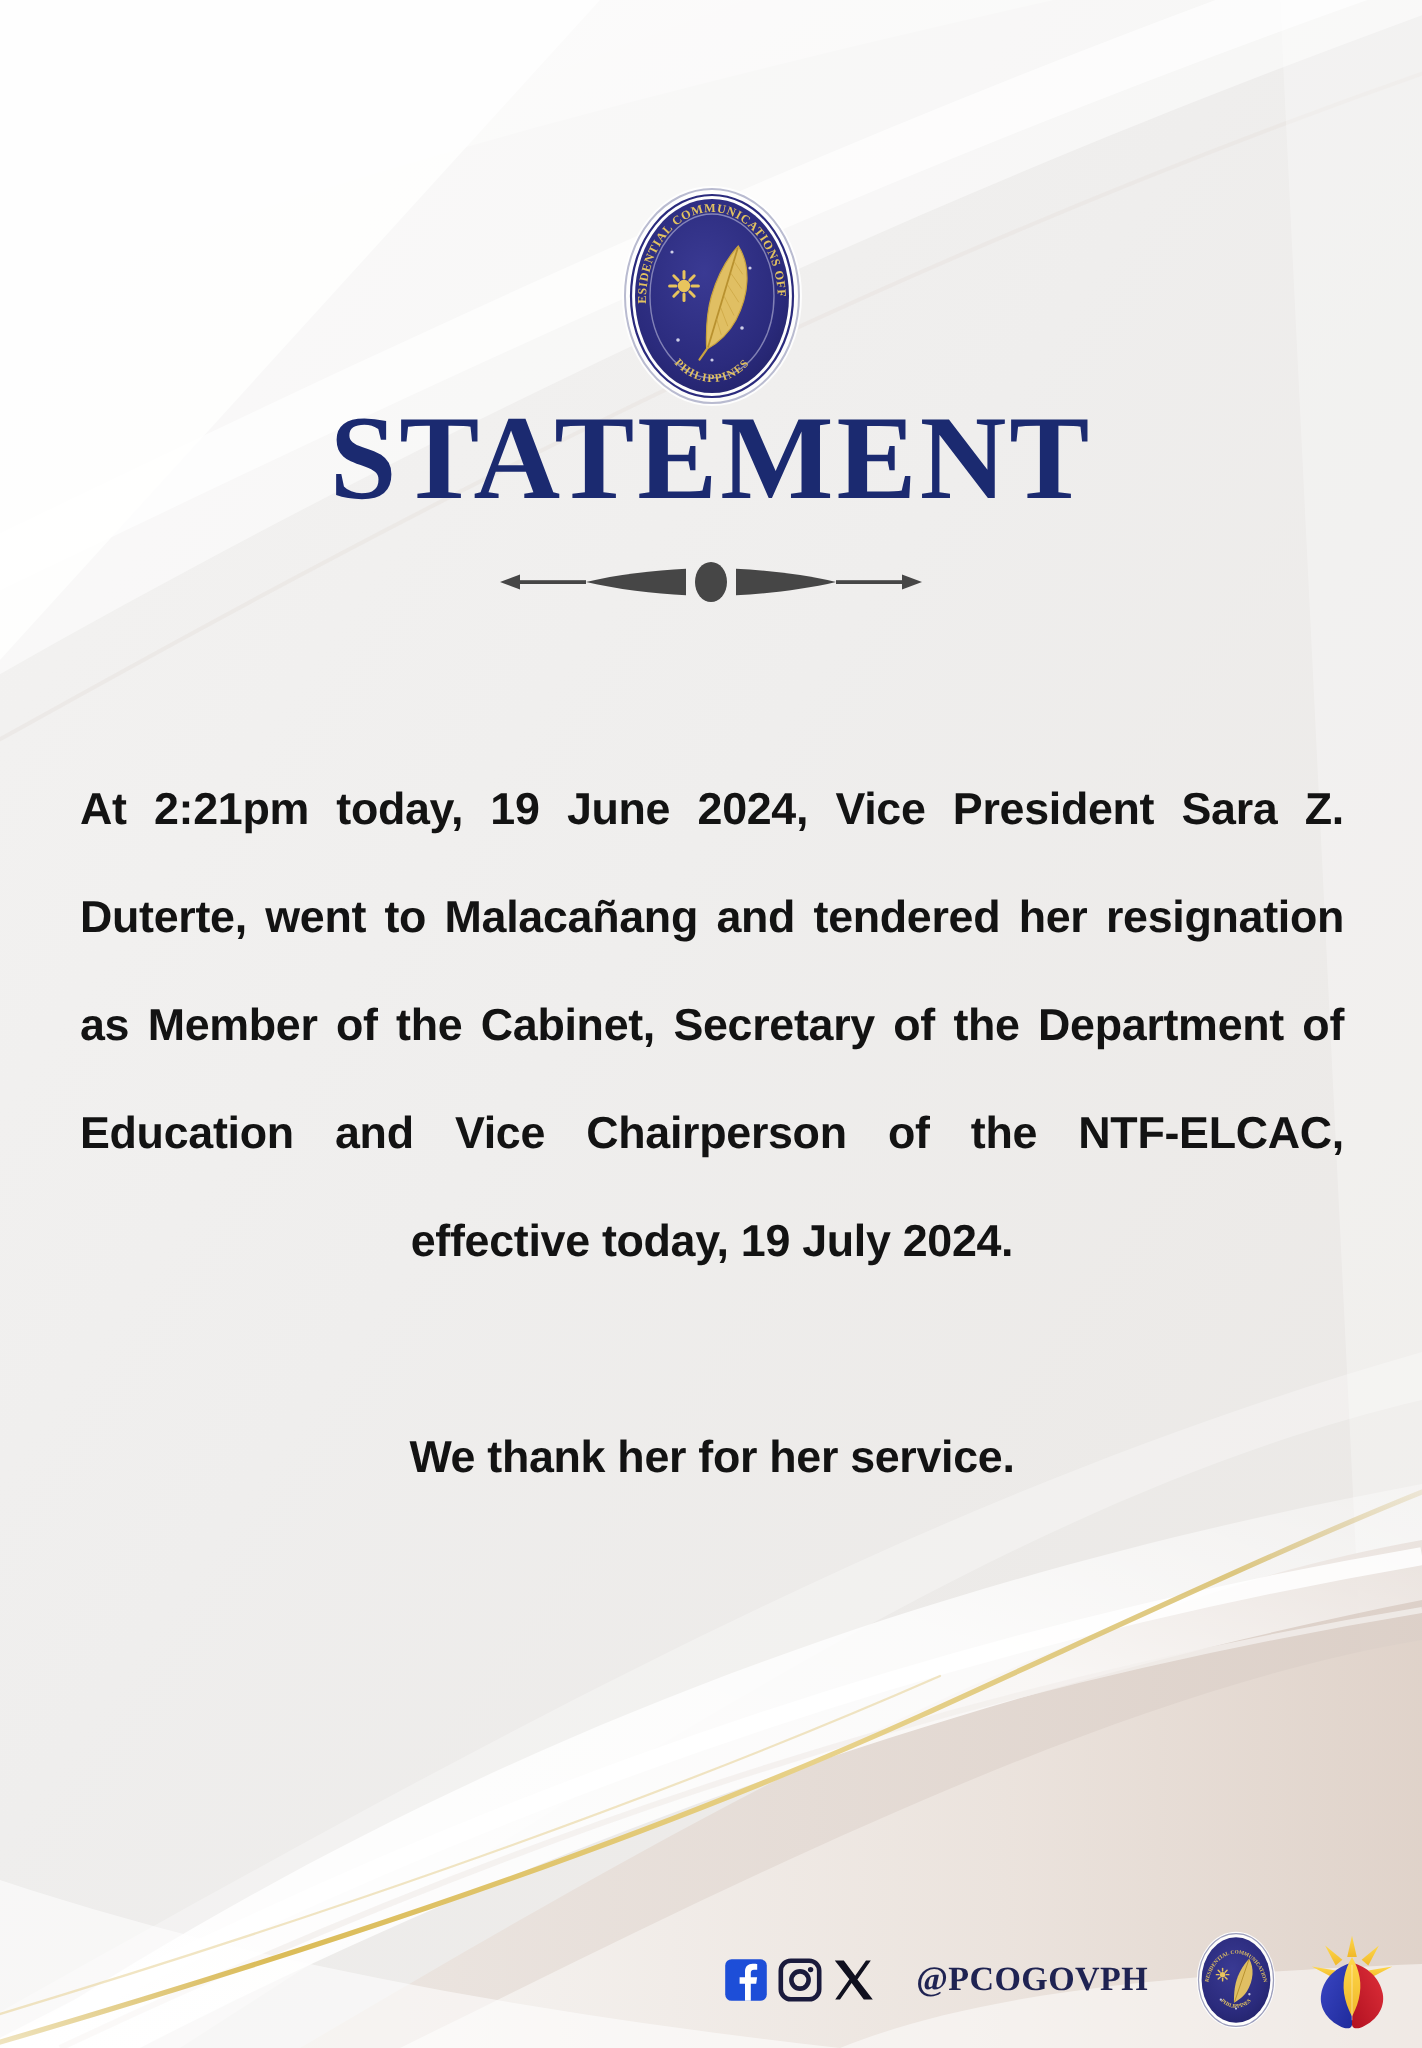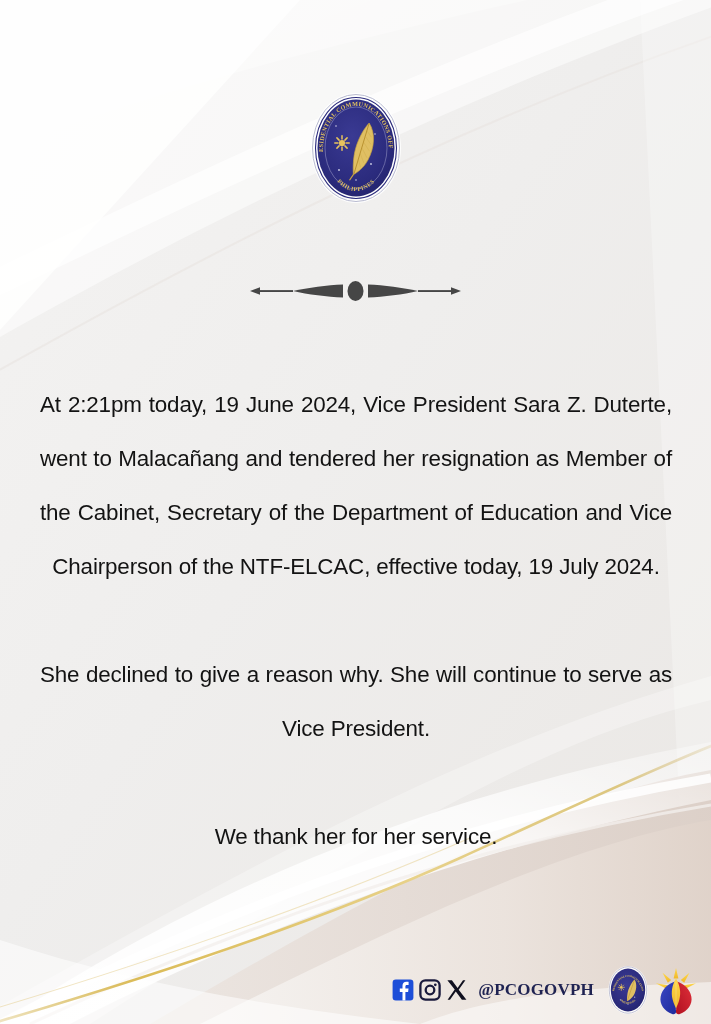--- a/index.html
+++ b/index.html
@@ -67,21 +67,21 @@
     position: absolute;
     left: 40px;
     width: 632px;
     top: 378px;
   }
 
   .para {
     margin: 0;
     color: #131313;
     font-family: "Liberation Sans", sans-serif;
-    font-weight: normal;
+    font-weight: bold;
     font-size: 22.4px;
     line-height: 54px;
     letter-spacing: -0.15px;
     text-align: justify;
     text-align-last: center;
     -moz-text-align-last: center;
   }
 
   .para + .para {
     margin-top: 54px;
@@ -92,21 +92,21 @@
     text-align-last: center;
   }
 
   
   .footer {
     position: absolute;
     right: 11px;
     bottom: 8px;
     display: flex;
     align-items: center;
-    gap: 2px;
+    gap: 12px;
   }
 
   .social-row {
     display: flex;
     align-items: center;
     gap: 5px;
     margin-right: 9px;
   }
 
   .handle {
@@ -245,20 +245,21 @@
       <g fill="#dfe0f2" opacity="0.9">
         <circle cx="30" cy="78" r="0.9"></circle>
         <circle cx="62" cy="72" r="0.9"></circle>
         <circle cx="66" cy="42" r="0.8"></circle>
         <circle cx="27" cy="34" r="0.8"></circle>
         <circle cx="47" cy="88" r="0.8"></circle>
       </g>
     </svg>
   </div>
 
+  <div class="title">STATEMENT</div>
 
   <div class="divider">
     <svg width="215" height="26" viewBox="0 0 215 26" xmlns="http://www.w3.org/2000/svg">
       <g fill="#464646">
 
         <path d="M2,13 L12,9.2 L12,16.8 Z"></path>
 
         <rect x="11" y="12.1" width="34" height="1.9"></rect>
 
         <path d="M45,13 C60,9.4 79,7.2 95,6.4 L95,19.6 C79,18.8 60,16.6 45,13 Z"></path>
@@ -269,21 +270,20 @@
 
         <rect x="170" y="12.1" width="34" height="1.9"></rect>
 
         <path d="M213,13 L203,9.2 L203,16.8 Z"></path>
       </g>
     </svg>
   </div>
 
   <div class="body-block">
     <p class="para">At 2:21pm today, 19 June 2024, Vice President Sara Z. Duterte, went to Malacañang and tendered her resignation as Member of the Cabinet, Secretary of the Department of Education and Vice Chairperson of the NTF-ELCAC, effective today, 19 July 2024.</p>
-    <p class="para">She declined to give a reason why. She will continue to serve as Vice President.</p>
     <p class="para centered">We thank her for her service.</p>
   </div>
 
   <div class="footer">
 
     <div class="social-row">
 
       <svg width="22" height="22" viewBox="0 0 22 22" xmlns="http://www.w3.org/2000/svg">
         <rect x="0.6" y="0.6" width="20.8" height="20.8" rx="3.2" fill="#1d4ed8"></rect>
         <path d="M13.4,21.4 L13.4,12.9 L16.1,12.9 L16.55,9.6 L13.4,9.6 L13.4,7.5

